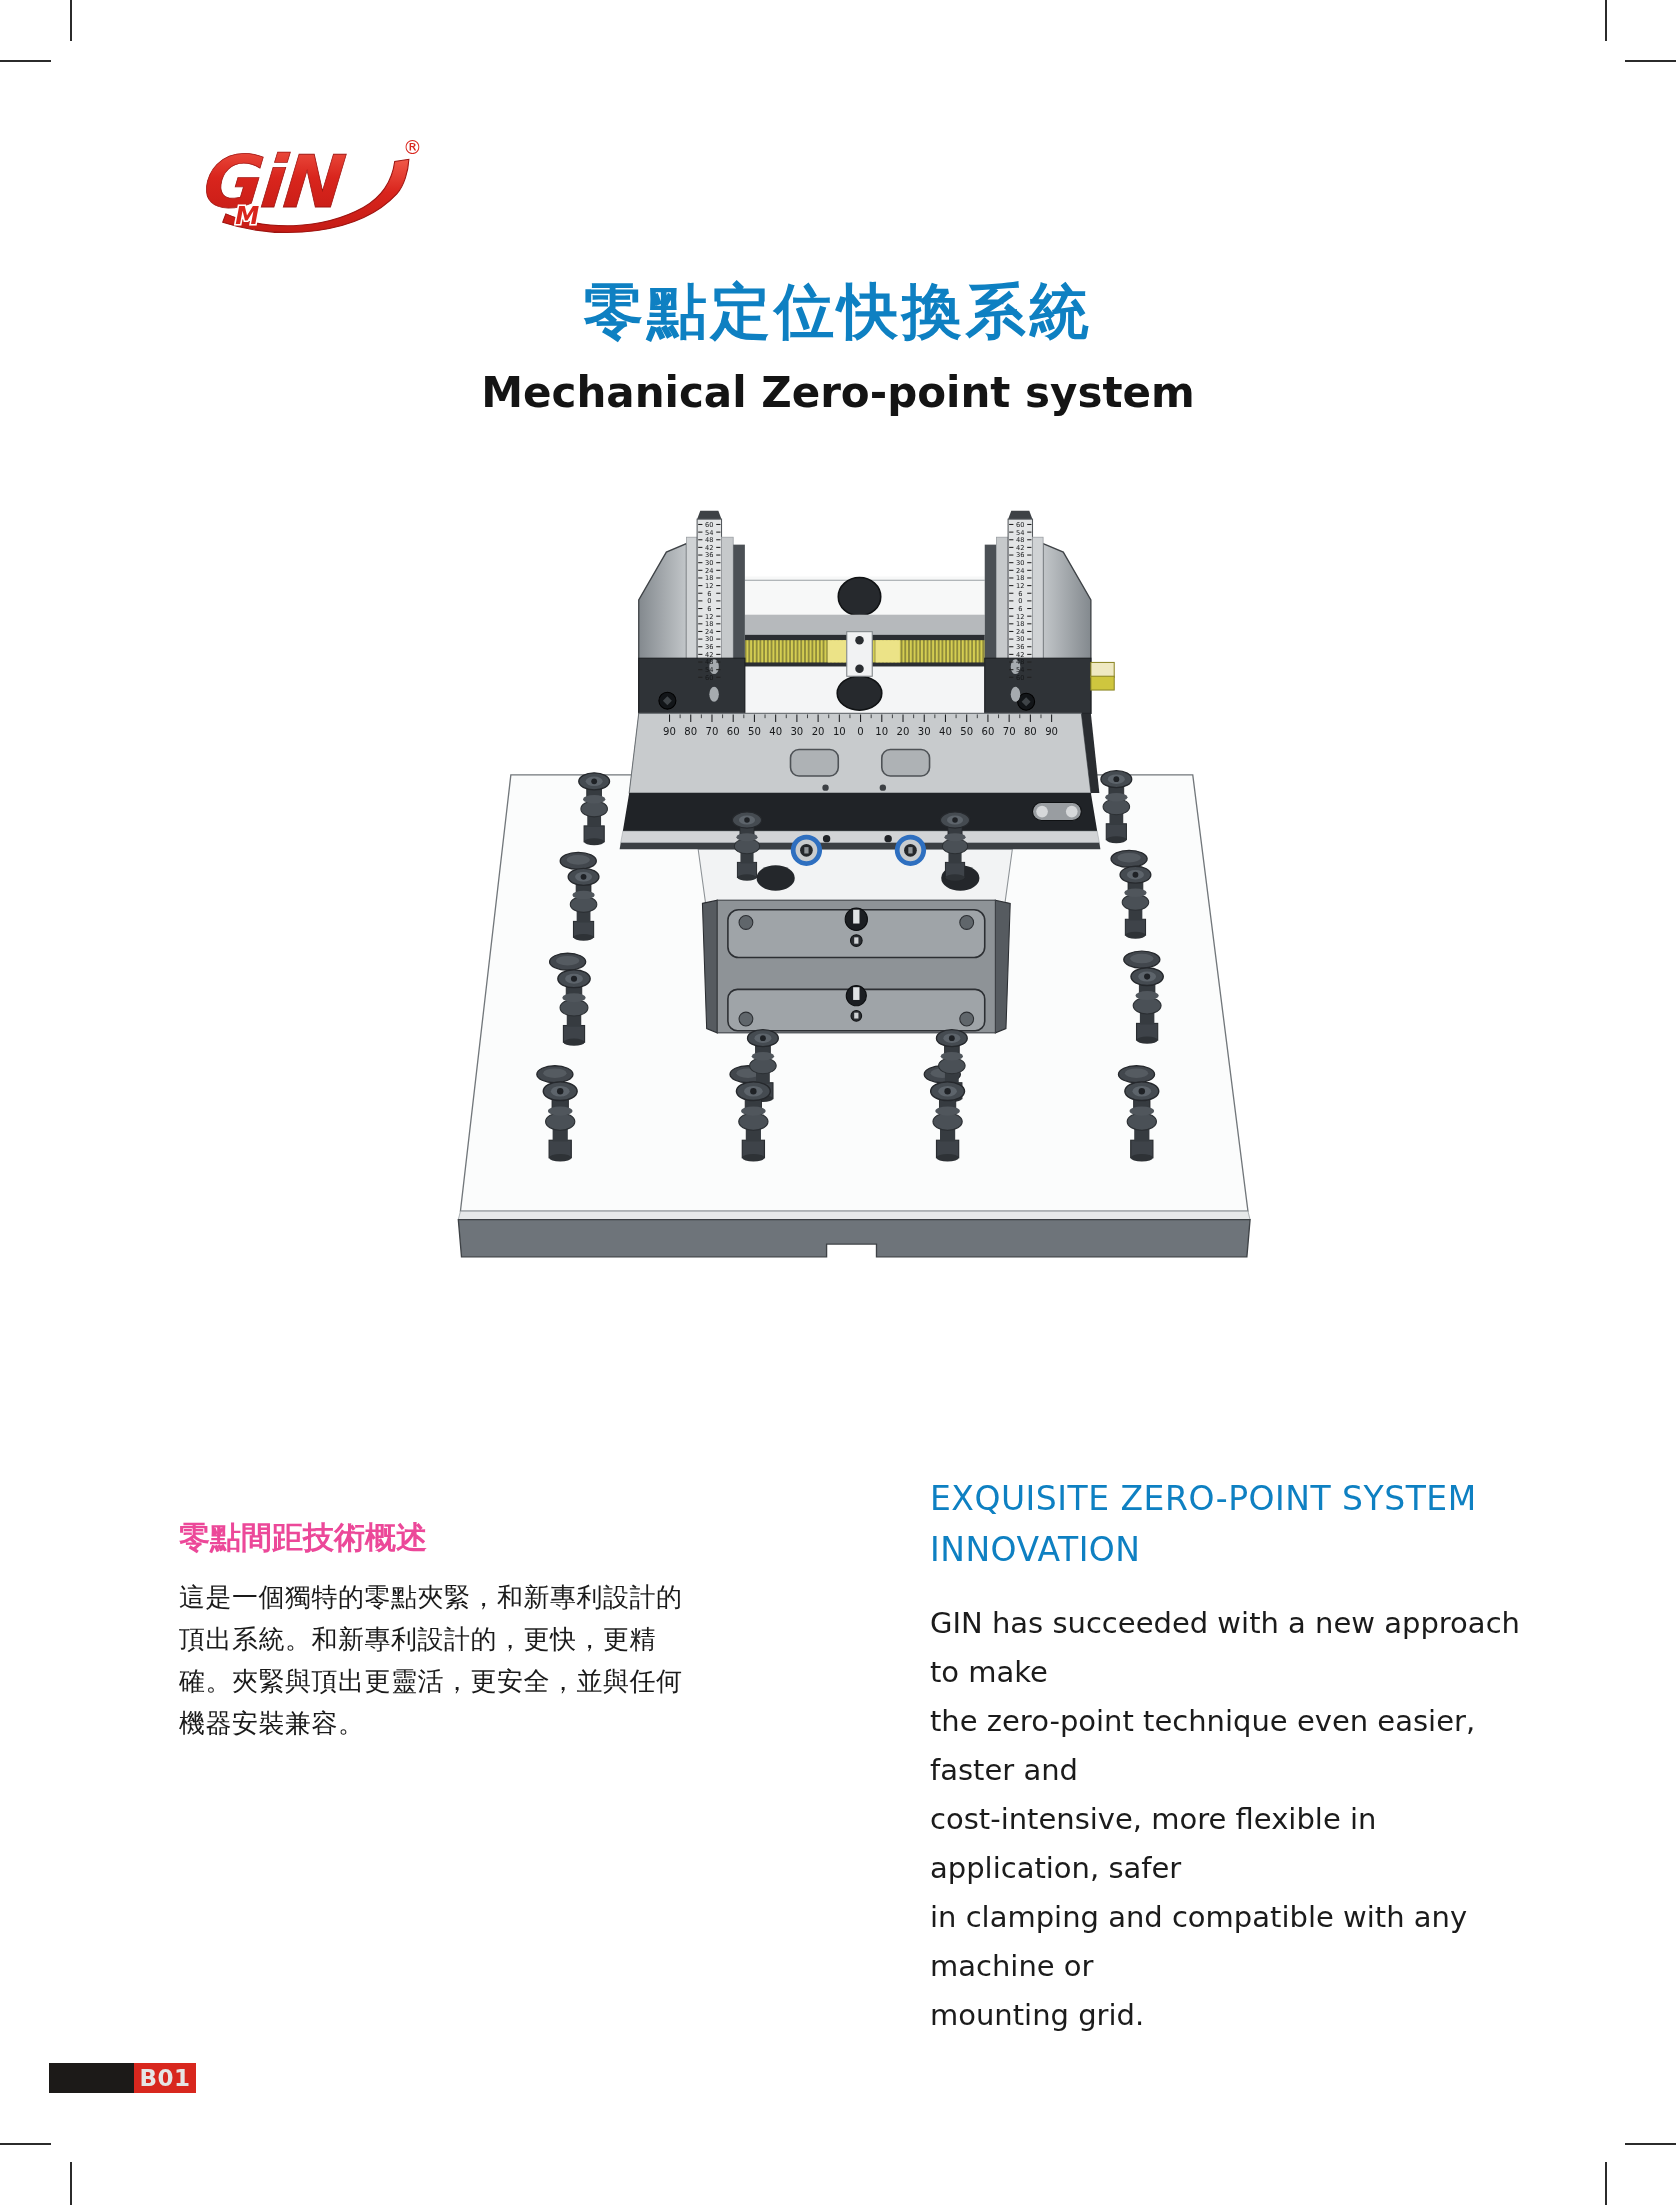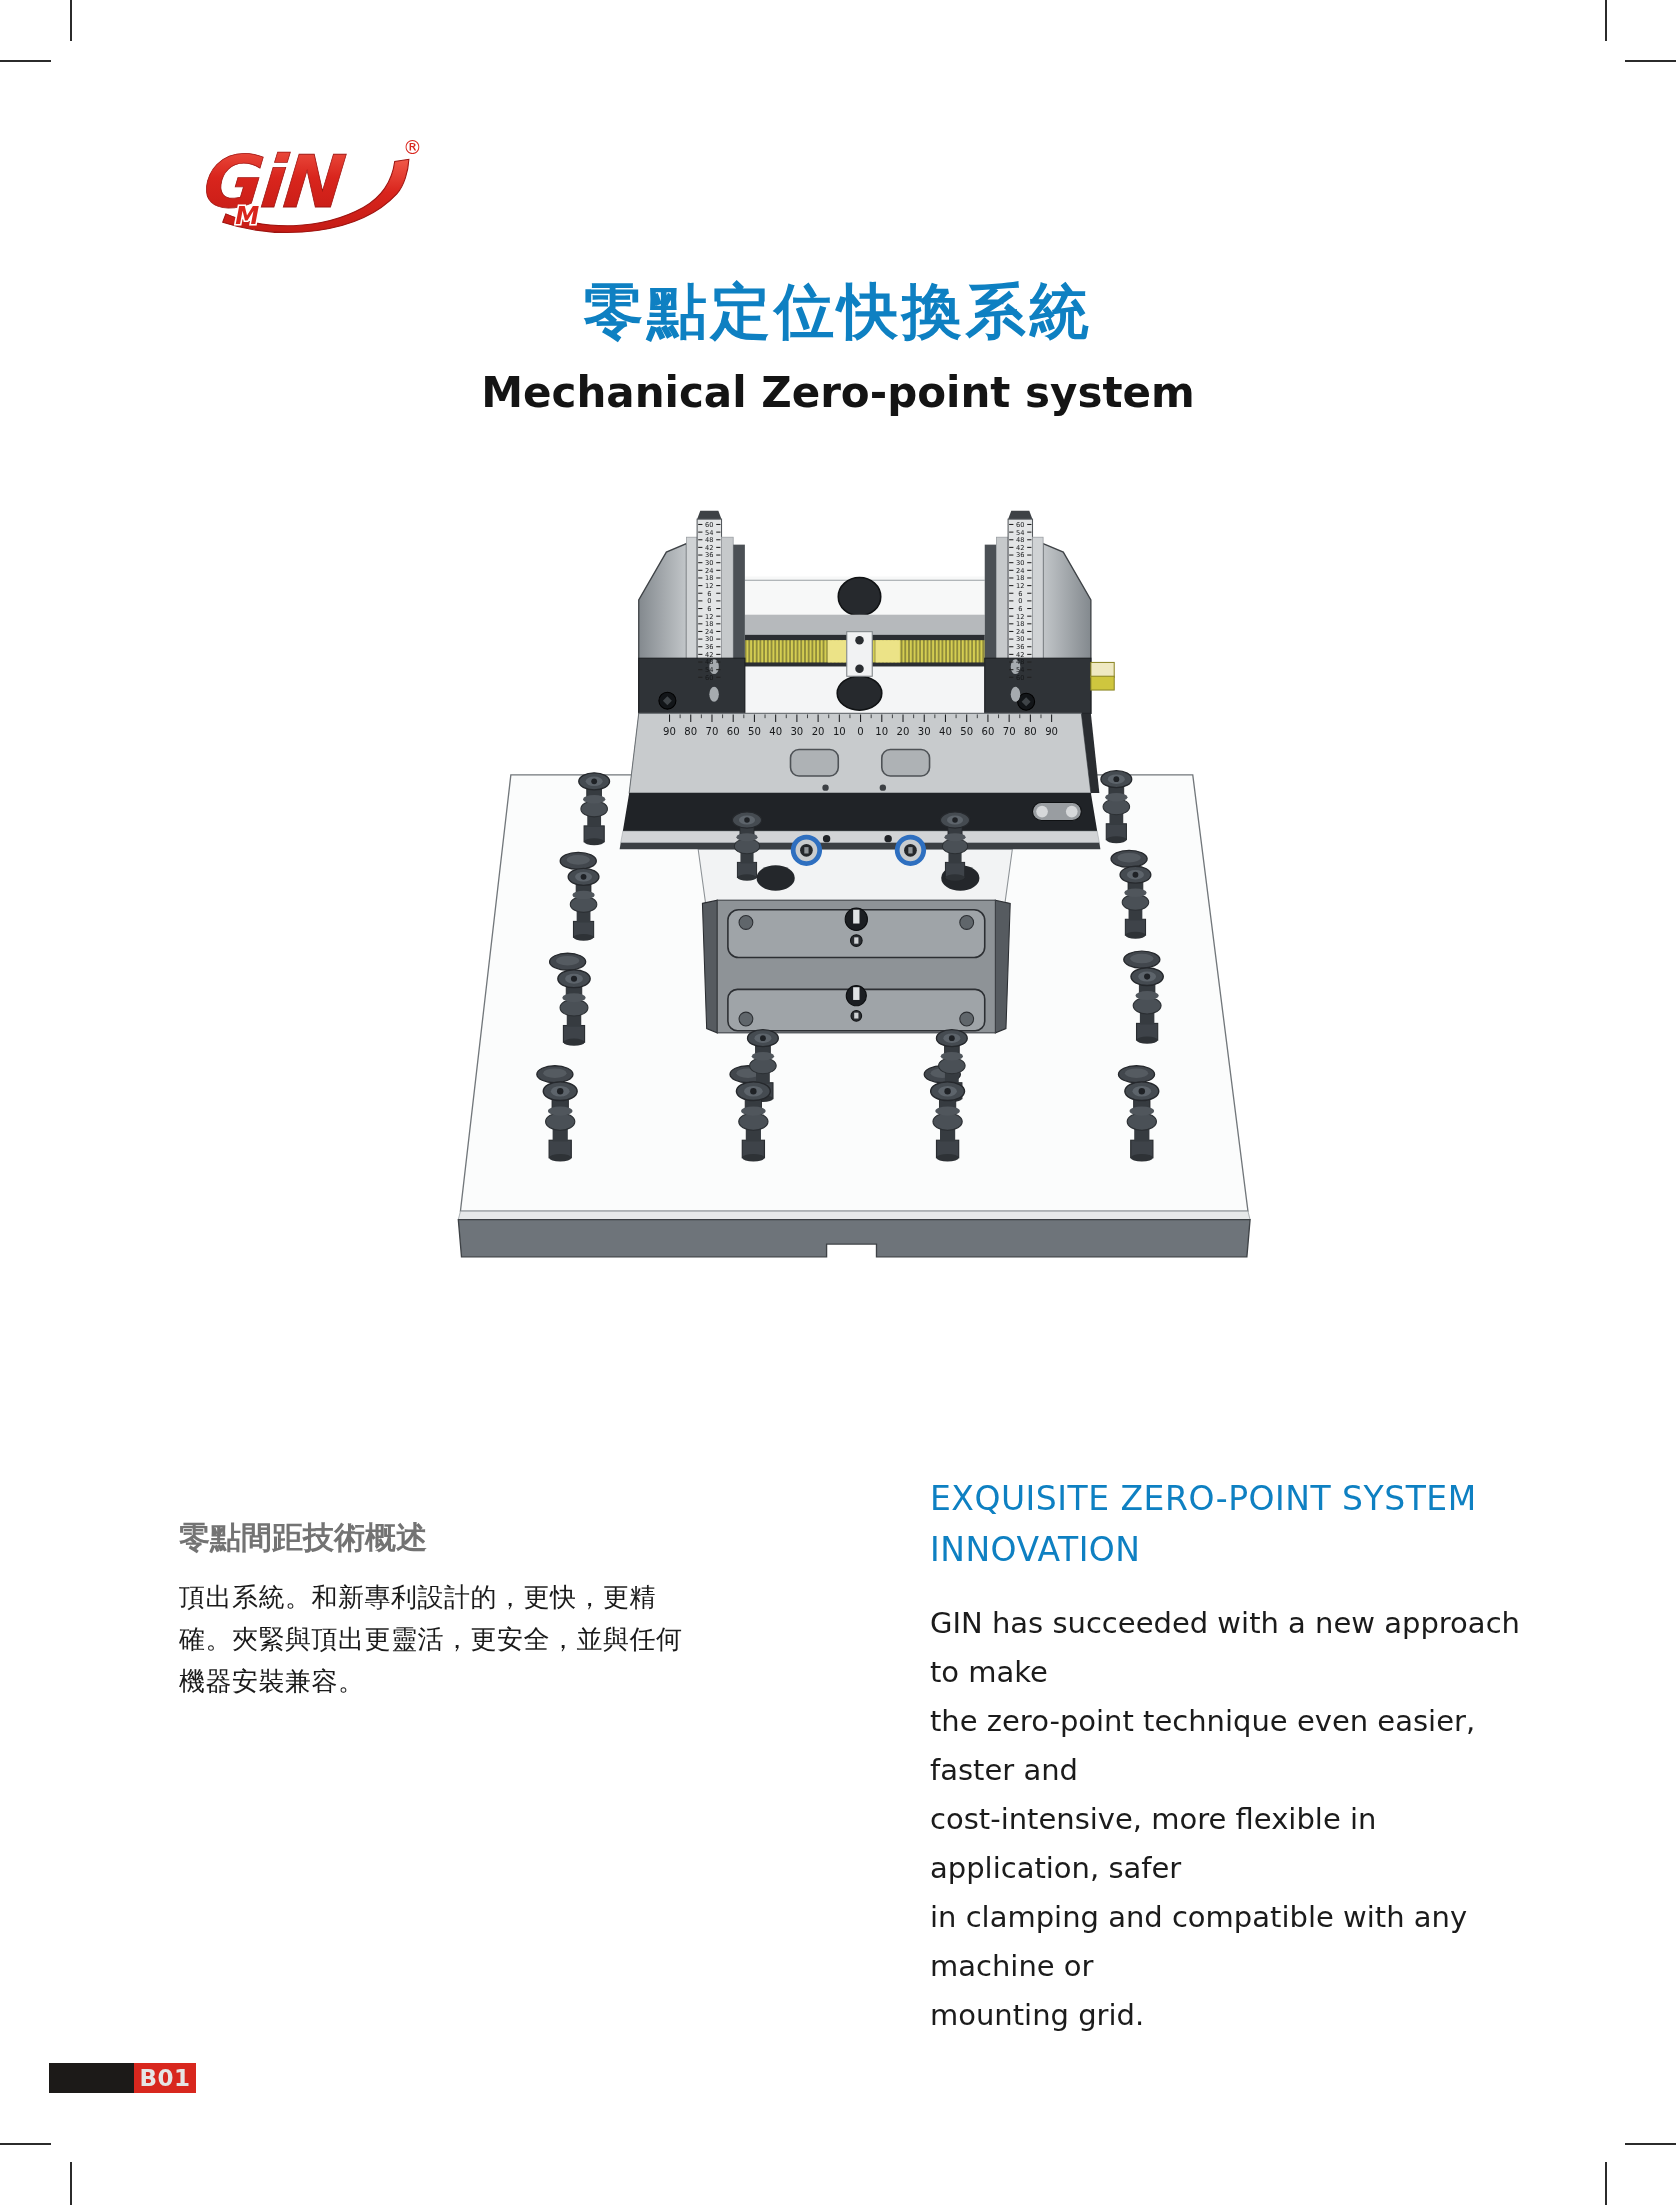--- a/index.html
+++ b/index.html
@@ -12,21 +12,21 @@
   .title-zh{
     position:absolute;left:0;top:280px;width:1676px;text-align:center;
     font-size:60px;font-weight:700;color:#0E80C2;letter-spacing:3.7px;line-height:1.05;
   }
   .title-en{
     position:absolute;left:0;top:371px;width:1676px;text-align:center;
     font-size:42px;font-weight:700;color:#141414;letter-spacing:0px;line-height:1.05;
   }
   .ill{position:absolute;left:419px;top:499px;width:881px;height:796px;}
   .col-left{position:absolute;left:179px;top:1520px;width:637px;}
-  .col-left .heading{font-size:31px;font-weight:600;color:#737373;margin:0 0 22px 0;line-height:1.1;}
+  .col-left .heading{font-size:31px;font-weight:600;color:#ec4899;margin:0 0 22px 0;line-height:1.1;}
   .col-left .body p{margin:0;font-size:26px;line-height:42px;color:#1a1a1a;letter-spacing:0.5px;}
   .col-right{position:absolute;left:930px;top:1473px;width:615px;}
   .col-right .heading{font-size:33px;font-weight:400;color:#0E80C2;line-height:51px;margin:0 0 24.4px 0;letter-spacing:0.5px;}
   .col-right .body p{margin:0;font-size:29px;line-height:49px;color:#1b1b1b;}
   .footer-bar{position:absolute;left:49px;top:2063px;width:85px;height:30px;background:#1c1a18;}
   .footer-badge{
     position:absolute;left:134px;top:2063px;width:62px;height:30px;background:#d8271e;
     color:#e5e5e5;font-size:23px;font-weight:700;display:flex;align-items:center;justify-content:center;
     letter-spacing:0.5px;
   }
@@ -427,20 +427,21 @@
     <rect x="1516" y="1596" width="8" height="12" fill="#8f9498"></rect>
     <circle cx="1716" cy="1602" r="25" fill="#c9ccce" stroke="#2e6fc0" stroke-width="9"></circle>
     <circle cx="1716" cy="1602" r="12" fill="#24272b"></circle>
     <rect x="1712" y="1596" width="8" height="12" fill="#8f9498"></rect>
   </g>
 </svg>
 
 <div class="col-left">
   <p class="heading">零點間距技術概述</p>
   <div class="body">
+    <p>這是一個獨特的零點夾緊，和新專利設計的</p>
     <p>頂出系統。和新專利設計的，更快，更精</p>
     <p>確。夾緊與頂出更靈活，更安全，並與任何</p>
     <p>機器安裝兼容。</p>
   </div>
 </div>
 
 <div class="col-right">
   <p class="heading">
     <span>EXQUISITE ZERO-POINT SYSTEM</span><br>
     <span>INNOVATION</span>

